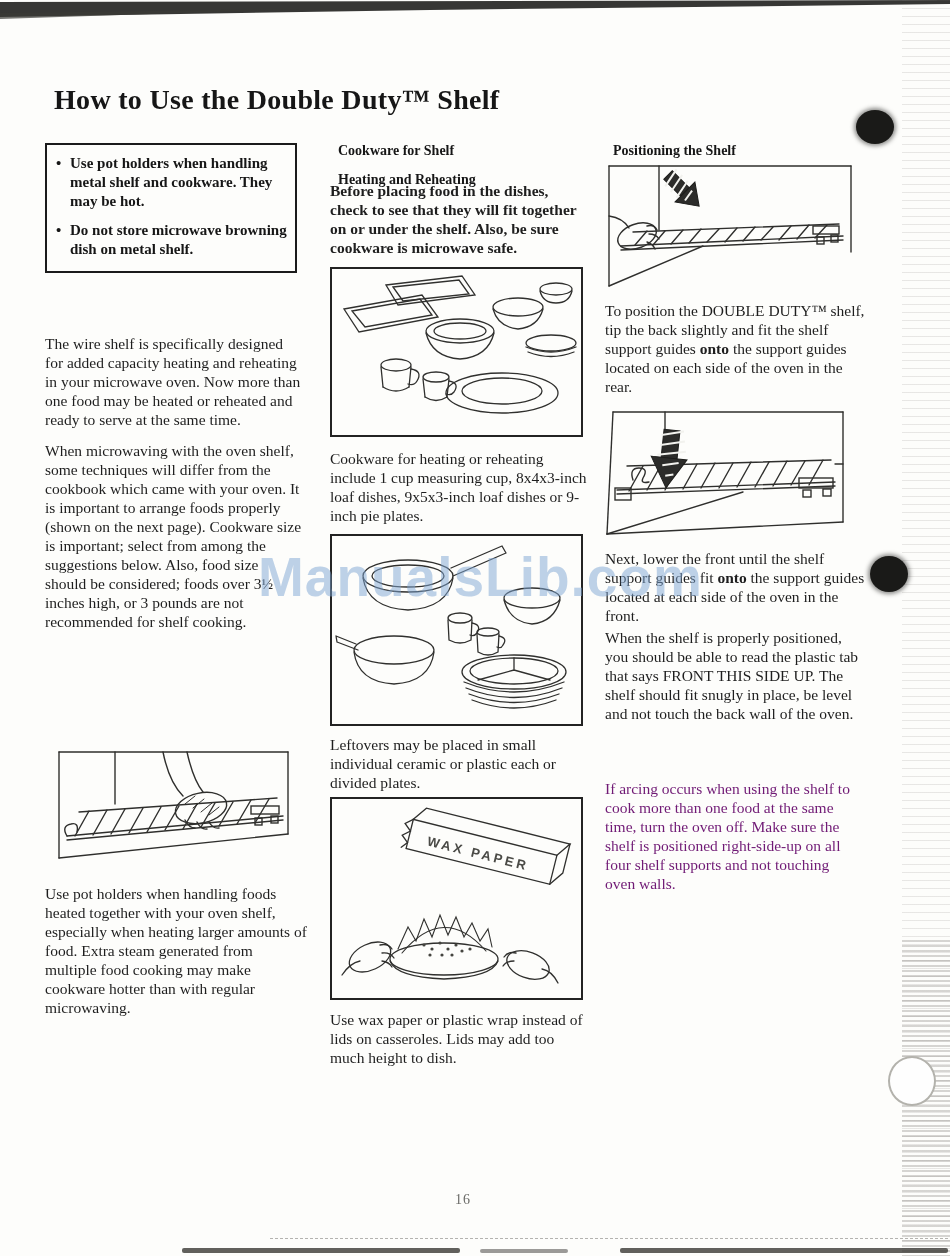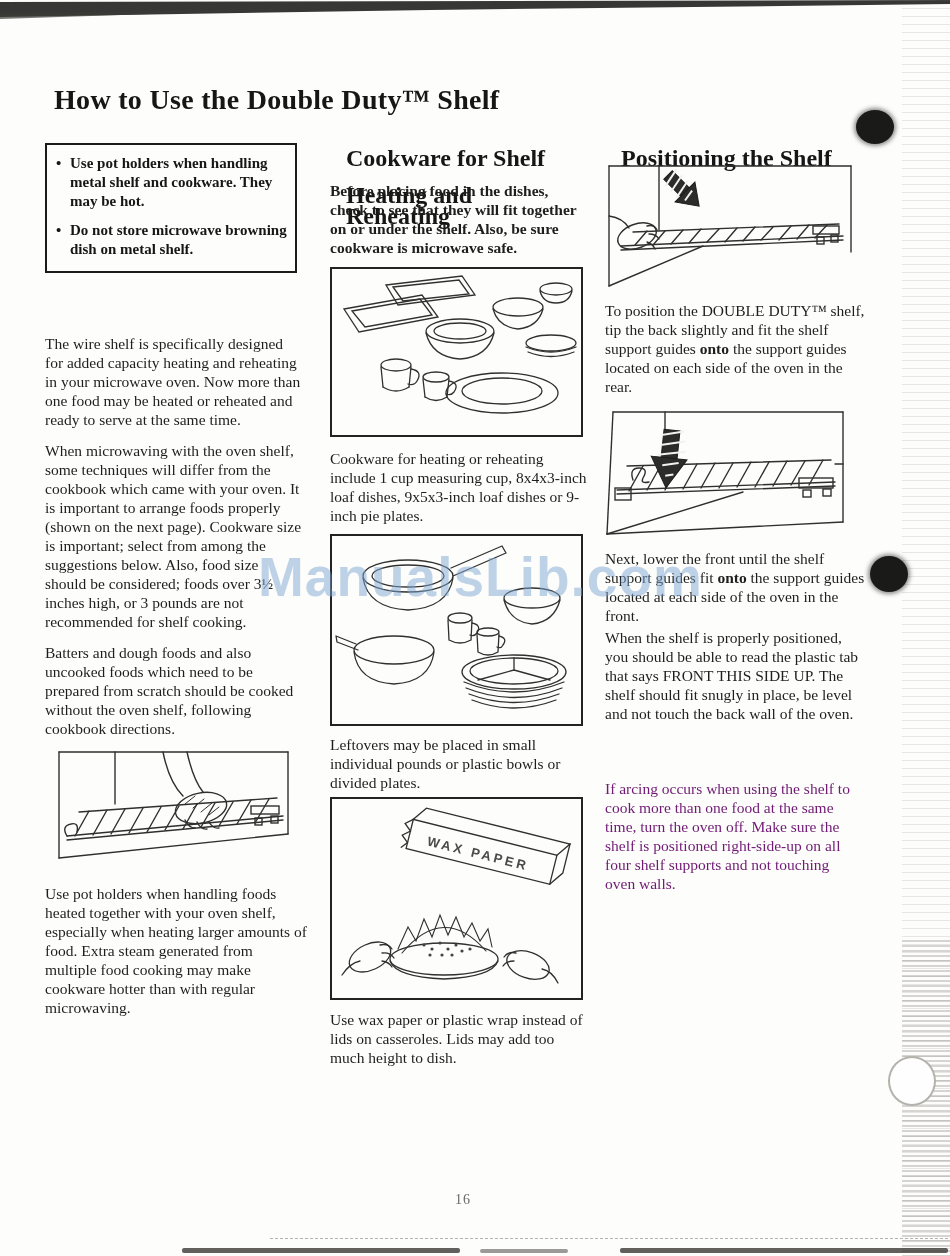--- a/index.html
+++ b/index.html
@@ -19,21 +19,21 @@
     border:2px solid #1b1b1b;background:transparent;
     padding:9px 8px 2px 9px;box-sizing:border-box;
   }
   .warning-box ul{margin:0;padding:0;}
   .warning-box li{
     list-style:none;font-weight:bold;font-size:15px;line-height:19px;
     margin:0 0 10px 0;padding-left:14px;position:relative;color:#161616;
   }
   .warning-box li::before{content:"\2022";position:absolute;left:0;top:0;}
   .col-heading{
-    font-size:24px;font-weight:bold;color:#161616;line-height:21px;margin:16px;
+    font-size:14px;font-weight:bold;color:#161616;line-height:21px;margin:8px;
   }
   .bold-para{font-weight:normal;color:#701a75;margin-top:36px;}
   .bold-inline{font-weight:bold;}
   .illus-frame{border:2px solid #232323;background:#fdfdfb;box-sizing:border-box;}
   .illus-open{background:transparent;}
   svg.line-art{display:block;}
   .watermark{
     font-family:"Liberation Sans", sans-serif;font-weight:bold;
     font-size:55px;letter-spacing:1px;color:rgba(125,165,212,.5);
     pointer-events:none;z-index:40;white-space:nowrap;
@@ -81,21 +81,20 @@
 <div class="abs warning-box" style="left:45px;top:143px;width:252px;">
   <ul>
     <li>Use pot holders when handling metal shelf and cookware. They may be hot.</li>
     <li>Do not store microwave browning dish on metal shelf.</li>
   </ul>
 </div>
 
 <div class="abs body-text" style="left:45px;top:322px;width:258px;">
   <p class="p">The wire shelf is specifically designed for added capacity heating and reheating in your microwave oven. Now more than one food may be heated or reheated and ready to serve at the same time.</p>
   <p class="p">When microwaving with the oven shelf, some techniques will differ from the cookbook which came with your oven. It is important to arrange foods properly (shown on the next page). Cookware size is important; select from among the suggestions below. Also, food size should be considered; foods over 3½ inches high, or 3 pounds are not recommended for shelf cooking.</p>
-  <p class="p">Batters and dough foods and also uncooked foods which need to be prepared from scratch should be cooked without the oven shelf, following cookbook directions.</p>
 </div>
 
 <div class="abs illus-open" style="left:45px;top:746px;width:253px;height:126px;">
   <svg class="line-art" width="253" height="126" viewBox="0 0 253 126">
     <g stroke="#2f2f2d" fill="none" stroke-width="1.4" stroke-linecap="round">
       <path d="M14,6 L243,6"></path>
         <path d="M14,6 L14,112"></path>
         <path d="M243,6 L243,88"></path>
       <path d="M70,6 L70,58"></path>
         <path d="M14,112 L243,88"></path>
@@ -186,21 +185,21 @@
       <ellipse cx="200" cy="62" rx="28" ry="10"></ellipse>
       <path d="M172,64 Q178,86 200,88 Q222,86 228,64"></path>
       <ellipse cx="182" cy="136" rx="52" ry="17"></ellipse>
       <ellipse cx="182" cy="135" rx="44" ry="13"></ellipse>
       <path d="M182,122 L182,134 M182,134 L146,144 M182,134 L218,144"></path>
       <path d="M132,146 q50,20 100,0 M134,152 q48,19 96,0 M137,158 q45,17 90,0 M140,164 q42,16 84,0"></path>
     </g>
   </svg>
 </div>
 
-<div class="abs body-text" style="left:330px;top:735px;width:262px;">Leftovers may be placed in small individual pounds or plastic bowls or divided plates.</div>
+<div class="abs body-text" style="left:330px;top:735px;width:262px;">Leftovers may be placed in small individual ceramic or plastic each or divided plates.</div>
 
 <div class="abs illus-frame" style="left:330px;top:797px;width:253px;height:203px;">
   <svg class="line-art" width="249" height="199" viewBox="0 0 249 199">
     <g stroke="#30302e" fill="none" stroke-width="1.3" stroke-linecap="round">
       <g transform="rotate(14 150 55)">
         <rect x="75" y="38" width="148" height="30"></rect>
         <path d="M75,38 L85,24 L233,24 L223,38"></path>
         <path d="M223,68 L233,54 L233,24"></path>
         <path d="M75,38 L68,44 L75,50 L68,56 L75,62 L70,68"></path>
         <text x="94" y="60" font-family="Liberation Sans, sans-serif" font-size="13" font-weight="bold" letter-spacing="3" fill="#4a4a46" stroke="none">WAX PAPER</text>

